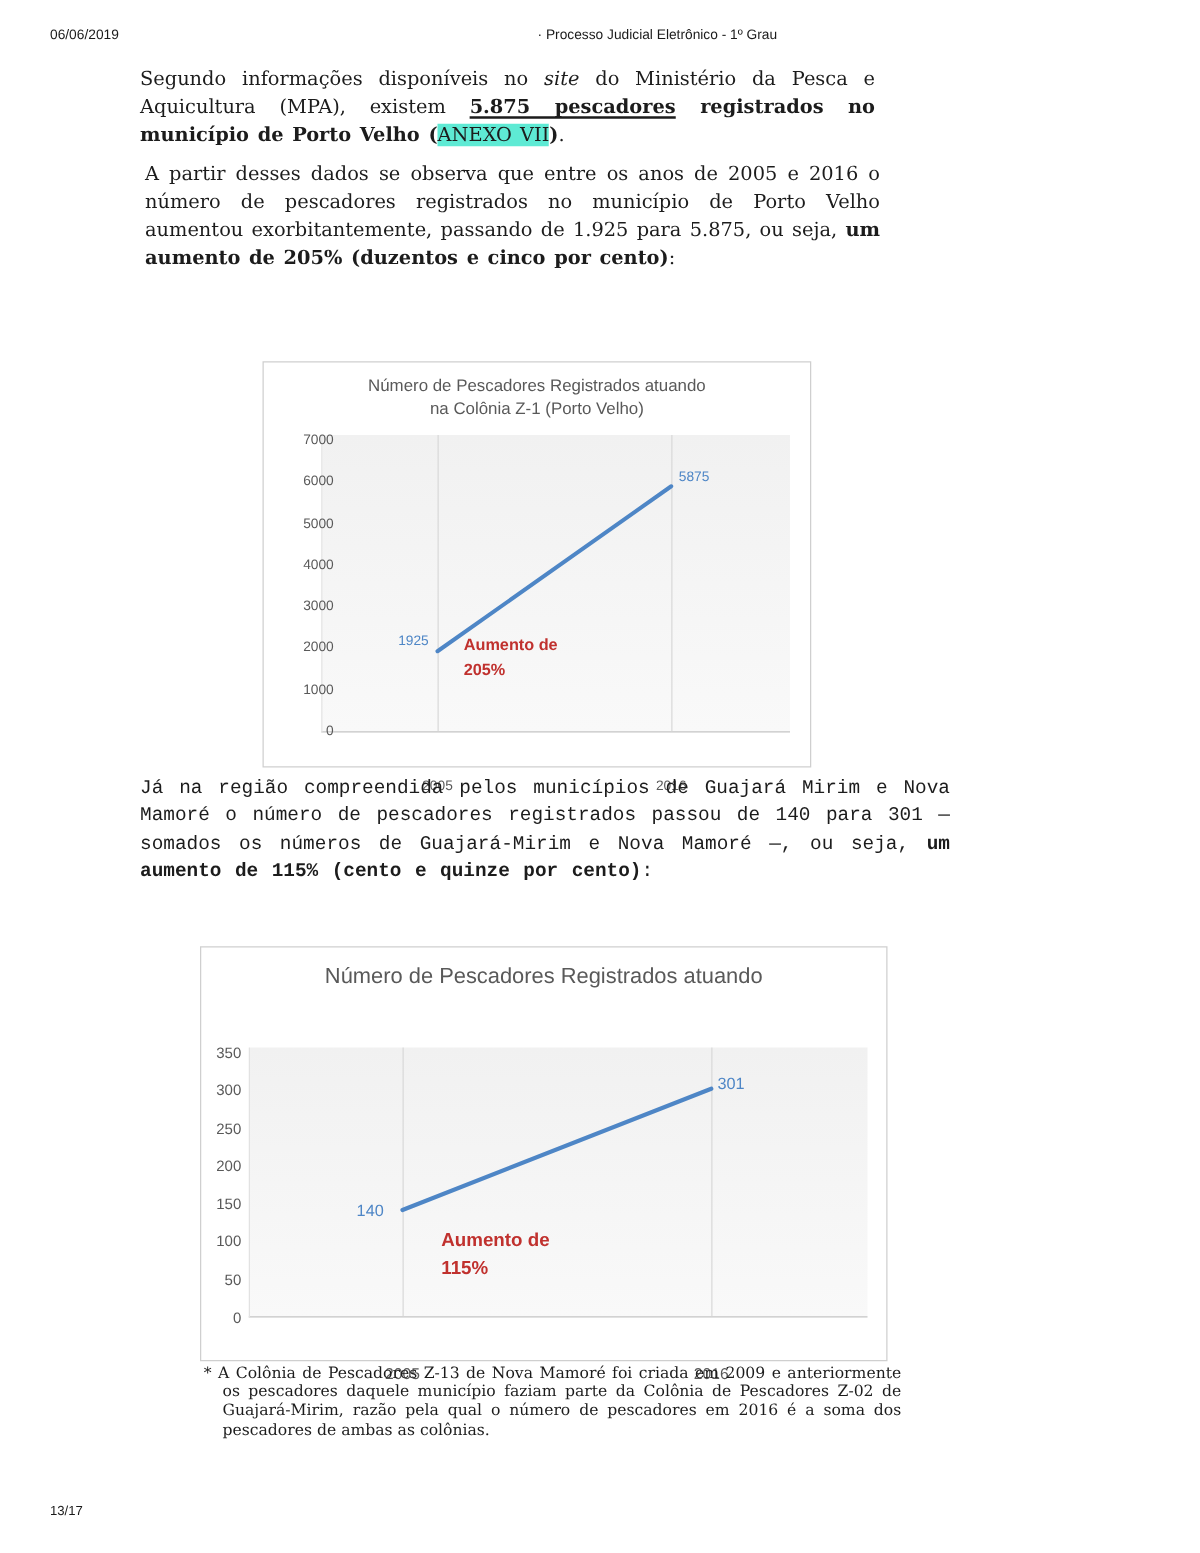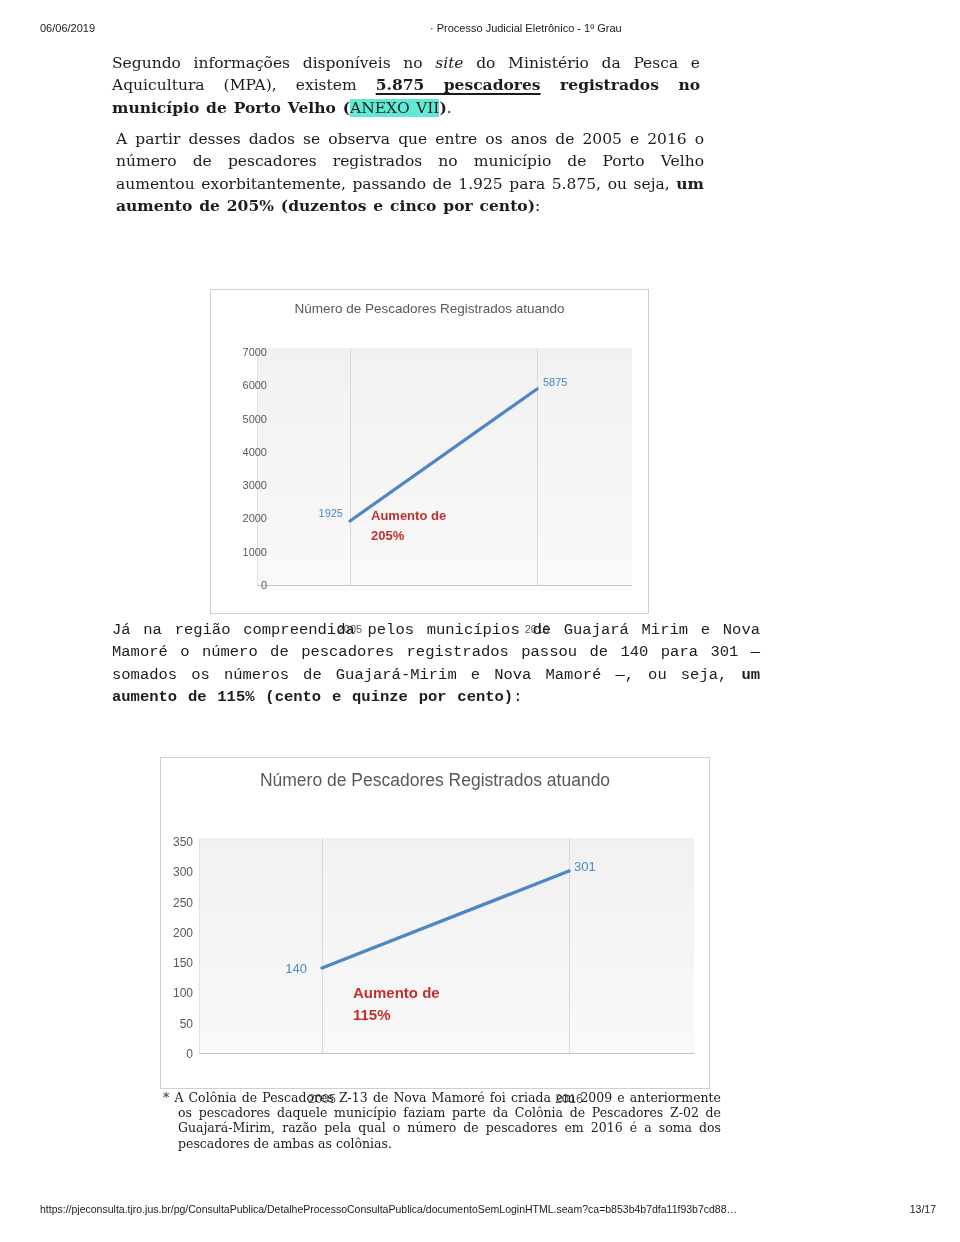--- a/index.html
+++ b/index.html
@@ -57,20 +57,21 @@
 
   <div class="hf" style="left:40px;top:22px;">06/06/2019</div>
   <div class="hf" style="left:430px;top:22px;">· Processo Judicial Eletrônico - 1º Grau</div>
 
   <p class="para" style="top:52px;width:588px;margin:0;"><span>Segundo informações disponíveis no </span><span class="i">site</span><span> do Ministério da Pesca e Aquicultura (MPA), existem </span><span class="u">5.875 pescadores</span><span class="b"> registrados no município de Porto Velho (</span><span class="hl">ANEXO VII</span><span class="b">)</span><span>.</span></p>
 
   <p class="para" style="top:124px;width:588px;margin:4px;"><span>A partir desses dados se observa que entre os anos de 2005 e 2016 o número de pescadores registrados no município de Porto Velho aumentou exorbitantemente, passando de 1.925 para 5.875, ou seja, </span><span class="b">um aumento de 205% (duzentos e cinco por cento)</span><span>:</span></p>
 
   <div class="chart c1">
     <div class="ctitle" style="top:11px;">Número de Pescadores Registrados atuando</div>
+    <div class="ctitle" style="top:29px;">na Colônia Z-1 (Porto Velho)</div>
 
     <div class="plot"></div>
     <div class="vgrid" style="left:139px;"></div>
     <div class="vgrid" style="left:326px;"></div>
 
     <div class="ytick" style="top:56px;">7000</div>
     <div class="ytick" style="top:89px;">6000</div>
     <div class="ytick" style="top:123px;">5000</div>
     <div class="ytick" style="top:156px;">4000</div>
     <div class="ytick" style="top:189px;">3000</div>
@@ -124,17 +125,16 @@
       <div>115%</div>
     </div>
 
     <div class="xtick" style="left:126px;">2005</div>
     <div class="xtick" style="left:373px;">2016</div>
   </div>
 
   <div class="footnote">* A Colônia de Pescadores Z-13 de Nova Mamoré foi criada em 2009 e anteriormente os pescadores daquele município faziam parte da Colônia de Pescadores Z-02 de Guajará-Mirim, razão pela qual o número de pescadores em 2016 é a soma dos pescadores de ambas as colônias.</div>
 
   <div class="footer-row">
-    <span>https://pjeconsulta.tjro.jus.br/pg/ConsultaPublica/DetalheProcessoConsultaPublica/documentoSemLoginHTML.seam?ca=b853b4b7dfa11f93b7cd88…</span>
     <span>13/17</span>
   </div>
 
 </div>
 
 </body></html>

